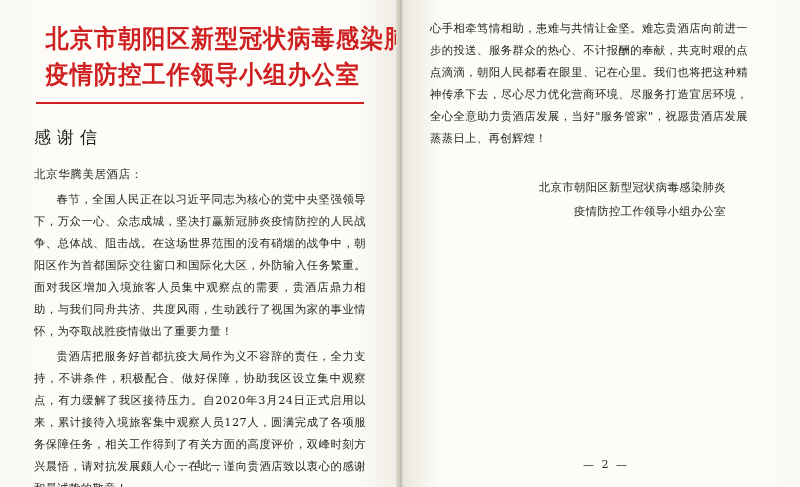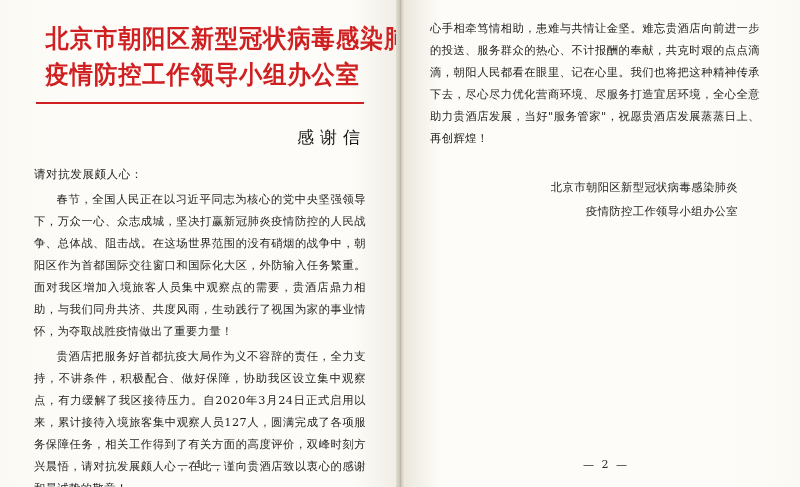--- a/index.html
+++ b/index.html
@@ -29,21 +29,21 @@
   }
   .page-left {
     width: 400px;
     height: 487px;
     padding: 16px 34px 10px 34px;
     background: linear-gradient(to right, #fbf9f4 0%, #fdfcf8 22%, #fdfcf8 88%, #efece4 100%);
   }
   .page-right {
     width: 400px;
     height: 487px;
-    padding: 16px 40px 10px 30px;
+    padding: 16px 52px 10px 30px;
     background: linear-gradient(to left, #fbf9f4 0%, #fdfcf8 18%, #fdfcf8 90%, #e9e5db 100%);
   }
   .gutter {
     position: absolute;
     left: 396px;
     top: 0;
     width: 9px;
     height: 487px;
     background: linear-gradient(to right, #e2ded2 0%, #cdc8ba 38%, #bdb7a7 50%, #d6d2c6 66%, #efece4 100%);
     z-index: 5;
@@ -72,21 +72,21 @@
     margin-top: 3px;
   }
   .masthead-rule {
     height: 2px;
     background: #cf1f20;
     margin: 11px 2px 0 2px;
   }
 
   
   .doc-title {
-    text-align: right;
+    text-align: left;
     font-family: "DejaVu Serif", "Liberation Serif", serif;
     font-size: 17px;
     color: #1b1b1b;
     letter-spacing: 6px;
     margin-top: 22px;
     margin-bottom: 18px;
   }
   .salutation {
     font-family: "DejaVu Serif", "Liberation Serif", serif;
     font-size: 11.5px;
@@ -148,21 +148,21 @@
   <div class="page page-left">
 
     <div class="masthead">
       <div class="line1">北京市朝阳区新型冠状病毒感染肺炎</div>
       <div class="line2">疫情防控工作领导小组办公室</div>
     </div>
     <div class="masthead-rule"></div>
 
     <div class="doc-title">感谢信</div>
 
-    <div class="salutation">请对抗发展颇人心：</div>
+    <div class="salutation">北京华腾美居酒店：</div>
 
     <p class="para">春节，全国人民正在以习近平同志为核心的党中央坚强领导下，万众一心、众志成城，坚决打赢新冠肺炎疫情防控的人民战争、总体战、阻击战。在这场世界范围的没有硝烟的战争中，朝阳区作为首都国际交往窗口和国际化大区，外防输入任务繁重。面对我区增加入境旅客人员集中观察点的需要，贵酒店鼎力相助，与我们同舟共济、共度风雨，生动践行了视国为家的事业情怀，为夺取战胜疫情做出了重要力量！</p>
     <p class="para">贵酒店把服务好首都抗疫大局作为义不容辞的责任，全力支持，不讲条件，积极配合、做好保障，协助我区设立集中观察点，有力缓解了我区接待压力。自2020年3月24日正式启用以来，累计接待入境旅客集中观察人员127人，圆满完成了各项服务保障任务，相关工作得到了有关方面的高度评价，双峰时刻方兴晨悟，请对抗发展颇人心，在此，谨向贵酒店致以衷心的感谢和最诚挚的敬意！</p>
 
     <div class="page-number">— 1 —</div>
   </div>
 
   <div class="page page-right">
     <div class="right-top-spacer"></div>
 

